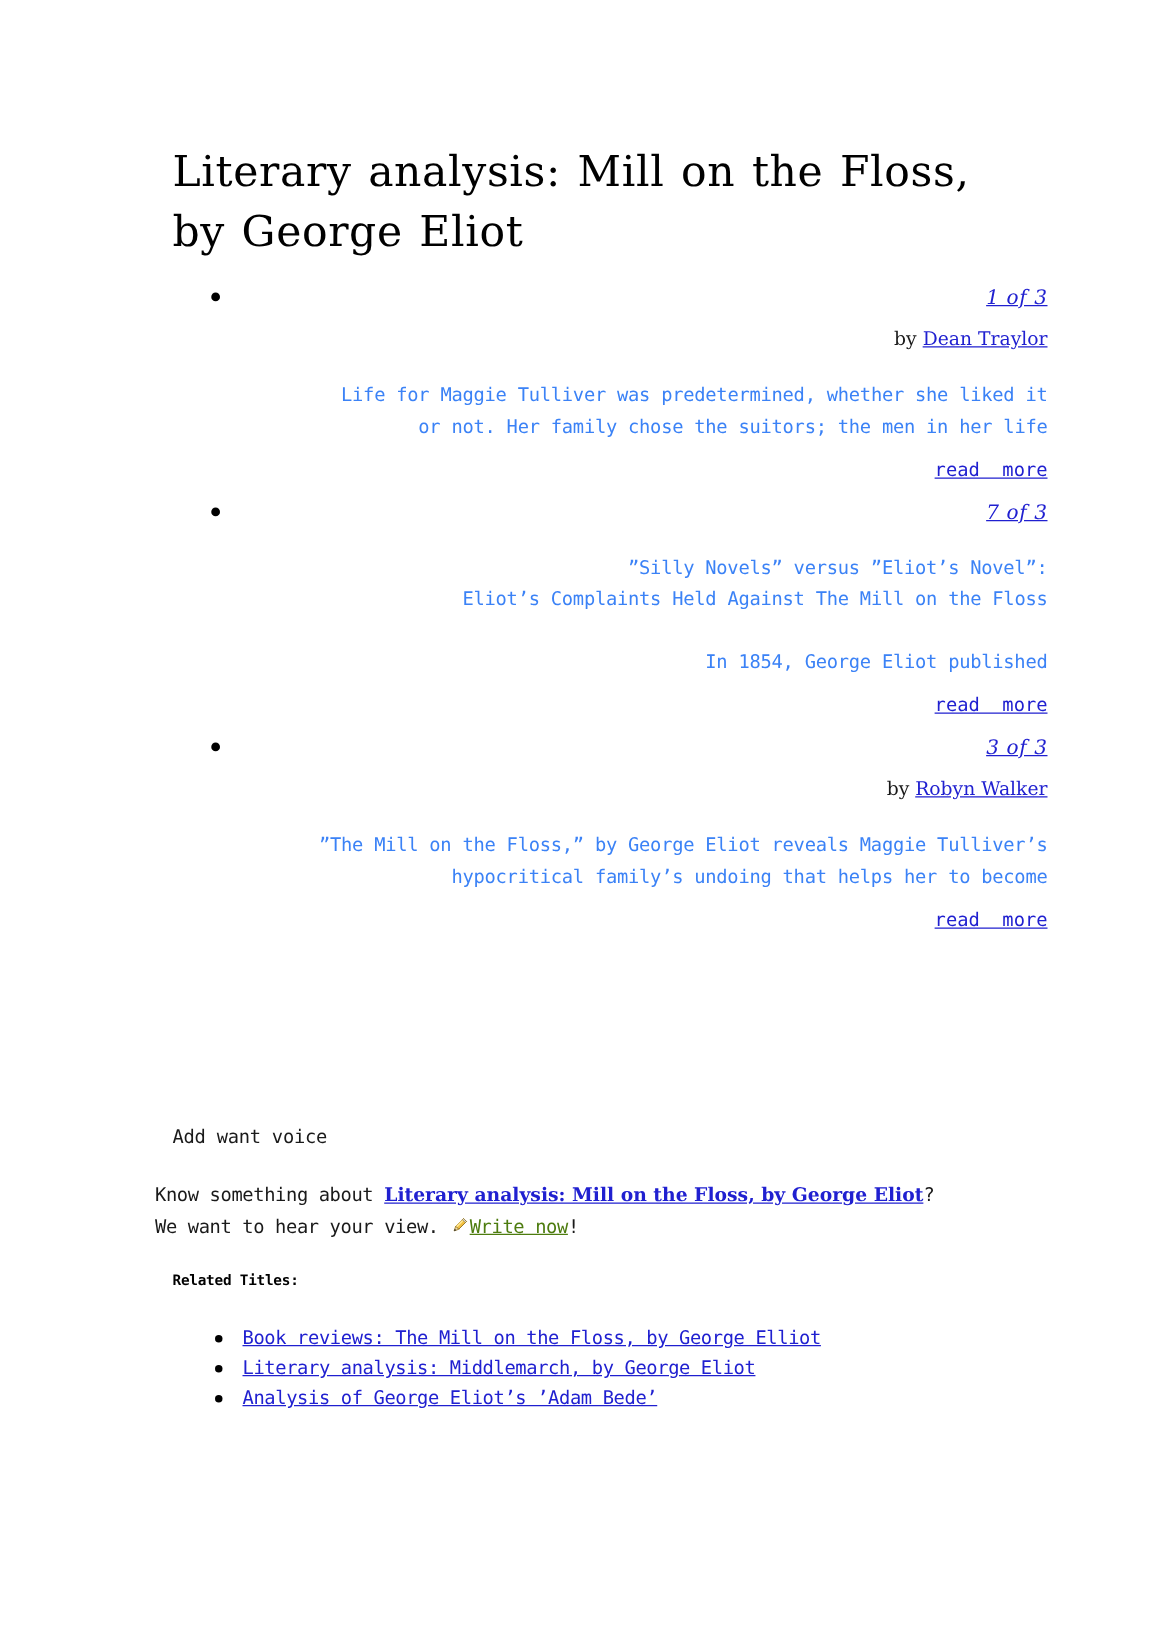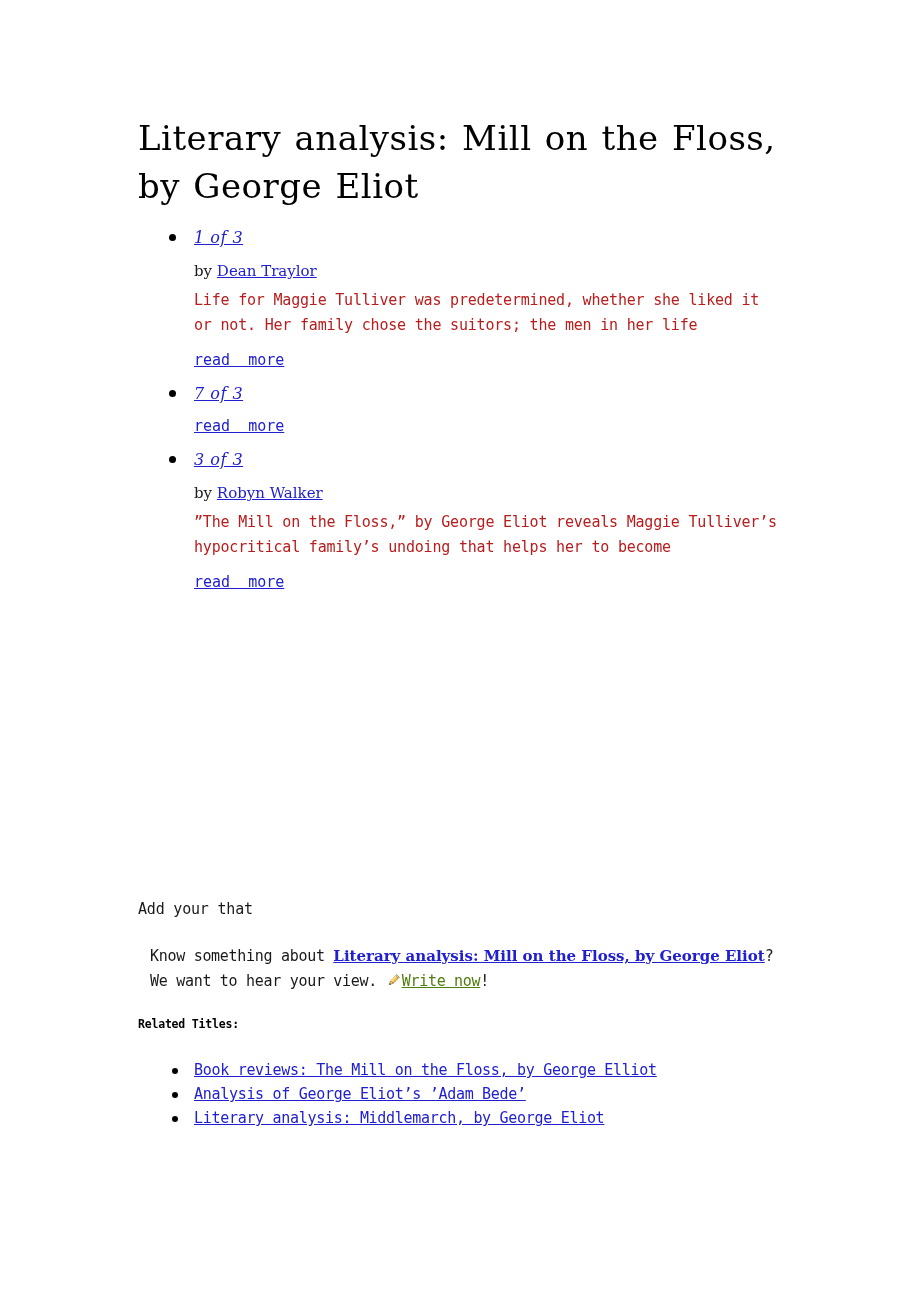--- a/index.html
+++ b/index.html
@@ -44,20 +44,21 @@
     top: 228px;
     width: 700px;
     list-style: none;
     margin: 0;
     padding: 0;
   }
   .article-item {
     position: relative;
     padding-left: 56px;
     margin: 0 0 14px 0;
+    text-align: right;
   }
   .article-item .bullet {
     position: absolute;
     left: 31px;
     top: 6px;
     width: 7px;
     height: 7px;
     background: #000;
     border-radius: 50%;
   }
@@ -81,24 +82,24 @@
     color: #1a1a1a;
   }
   .byline .author {
     color: #2020d0;
     text-decoration: underline;
   }
 
   .excerpt {
     font-size: 15px;
     line-height: 25px;
-    margin-top: 6px;
+    margin-top: 22px;
     white-space: pre-line;
     font-family: "DejaVu Sans Mono", "Liberation Mono", monospace;
-    color: #b91c1c;
+    color: #3b82f6;
     letter-spacing: -0.2px;
   }
 
   .read-more {
     display: inline-block;
     margin-top: 12px;
     color: #2020d0;
     text-decoration: underline;
     font-size: 15px;
     line-height: 20px;
@@ -113,21 +114,21 @@
     top: 898px;
     font-size: 15px;
     line-height: 22px;
     font-family: "DejaVu Sans Mono", "Liberation Mono", monospace;
     color: #1a1a1a;
     letter-spacing: -0.2px;
   }
 
   .voice-cta {
     position: absolute;
-    left: 150px;
+    left: 124px;
     top: 944px;
     width: 700px;
     font-size: 15px;
     line-height: 25px;
     font-family: "DejaVu Sans Mono", "Liberation Mono", monospace;
     color: #1a1a1a;
     letter-spacing: -0.3px;
   }
   .voice-cta .topic-link {
     color: #2020d0;
@@ -210,37 +211,41 @@
         <span>by </span><a href="#" class="author">Dean Traylor</a>
       </div>
       <div class="excerpt">Life for Maggie Tulliver was predetermined, whether she liked it
 or not. Her family chose the suitors; the men in her life</div>
       <div><a href="#" class="read-more">read  more</a></div>
     </li>
 
     <li class="article-item">
       <span class="bullet"></span>
       <a href="#" class="pager-link">7 of 3</a>
+      <div class="excerpt">”Silly Novels” versus ”Eliot’s Novel”:
+Eliot’s Complaints Held Against The Mill on the Floss
+
+In 1854, George Eliot published</div>
       <div><a href="#" class="read-more">read  more</a></div>
     </li>
 
     <li class="article-item">
       <span class="bullet"></span>
       <a href="#" class="pager-link">3 of 3</a>
       <div class="byline">
         <span>by </span><a href="#" class="author">Robyn Walker</a>
       </div>
       <div class="excerpt">”The Mill on the Floss,” by George Eliot reveals Maggie Tulliver’s
 hypocritical family’s undoing that helps her to become</div>
       <div><a href="#" class="read-more">read  more</a></div>
     </li>
 
   </ul>
 
-  <div class="voice-heading">Add your that</div>
+  <div class="voice-heading">Add want voice</div>
 
   <div class="voice-cta">
     <span>Know something about </span><a href="#" class="topic-link">Literary analysis: Mill on the Floss, by George Eliot</a><span>?</span><br>
     <span>We want to hear your view. </span><span class="pencil-icon"><svg width="15" height="15" viewBox="0 0 16 16" xmlns="http://www.w3.org/2000/svg">
           <g transform="rotate(45 8 8)">
             <rect x="6.2" y="1.2" width="3.6" height="9.4" fill="#f3c040" stroke="#8a6a12" stroke-width="0.7"></rect>
             <rect x="6.2" y="1.2" width="1.6" height="9.4" fill="#ffe690"></rect>
             <polygon points="6.2,10.6 9.8,10.6 8,14.4" fill="#f0d9a8" stroke="#8a6a12" stroke-width="0.6"></polygon>
             <polygon points="7.1,12.6 8.9,12.6 8,14.4" fill="#2b2b2b"></polygon>
             <rect x="6.2" y="1.2" width="3.6" height="1.4" fill="#d8d8d8" stroke="#8a6a12" stroke-width="0.5"></rect>
@@ -250,21 +255,21 @@
 
   <div class="related-label">Related Titles:</div>
 
   <ul class="related-list">
     <li class="related-item">
       <span class="bullet"></span>
       <a href="#">Book reviews: The Mill on the Floss, by George Elliot</a>
     </li>
     <li class="related-item">
       <span class="bullet"></span>
+      <a href="#">Literary analysis: Middlemarch, by George Eliot</a>
+    </li>
+    <li class="related-item">
+      <span class="bullet"></span>
       <a href="#">Analysis of George Eliot’s ’Adam Bede’</a>
     </li>
-    <li class="related-item">
-      <span class="bullet"></span>
-      <a href="#">Literary analysis: Middlemarch, by George Eliot</a>
-    </li>
   </ul>
 
 </div>
 
 </body></html>

